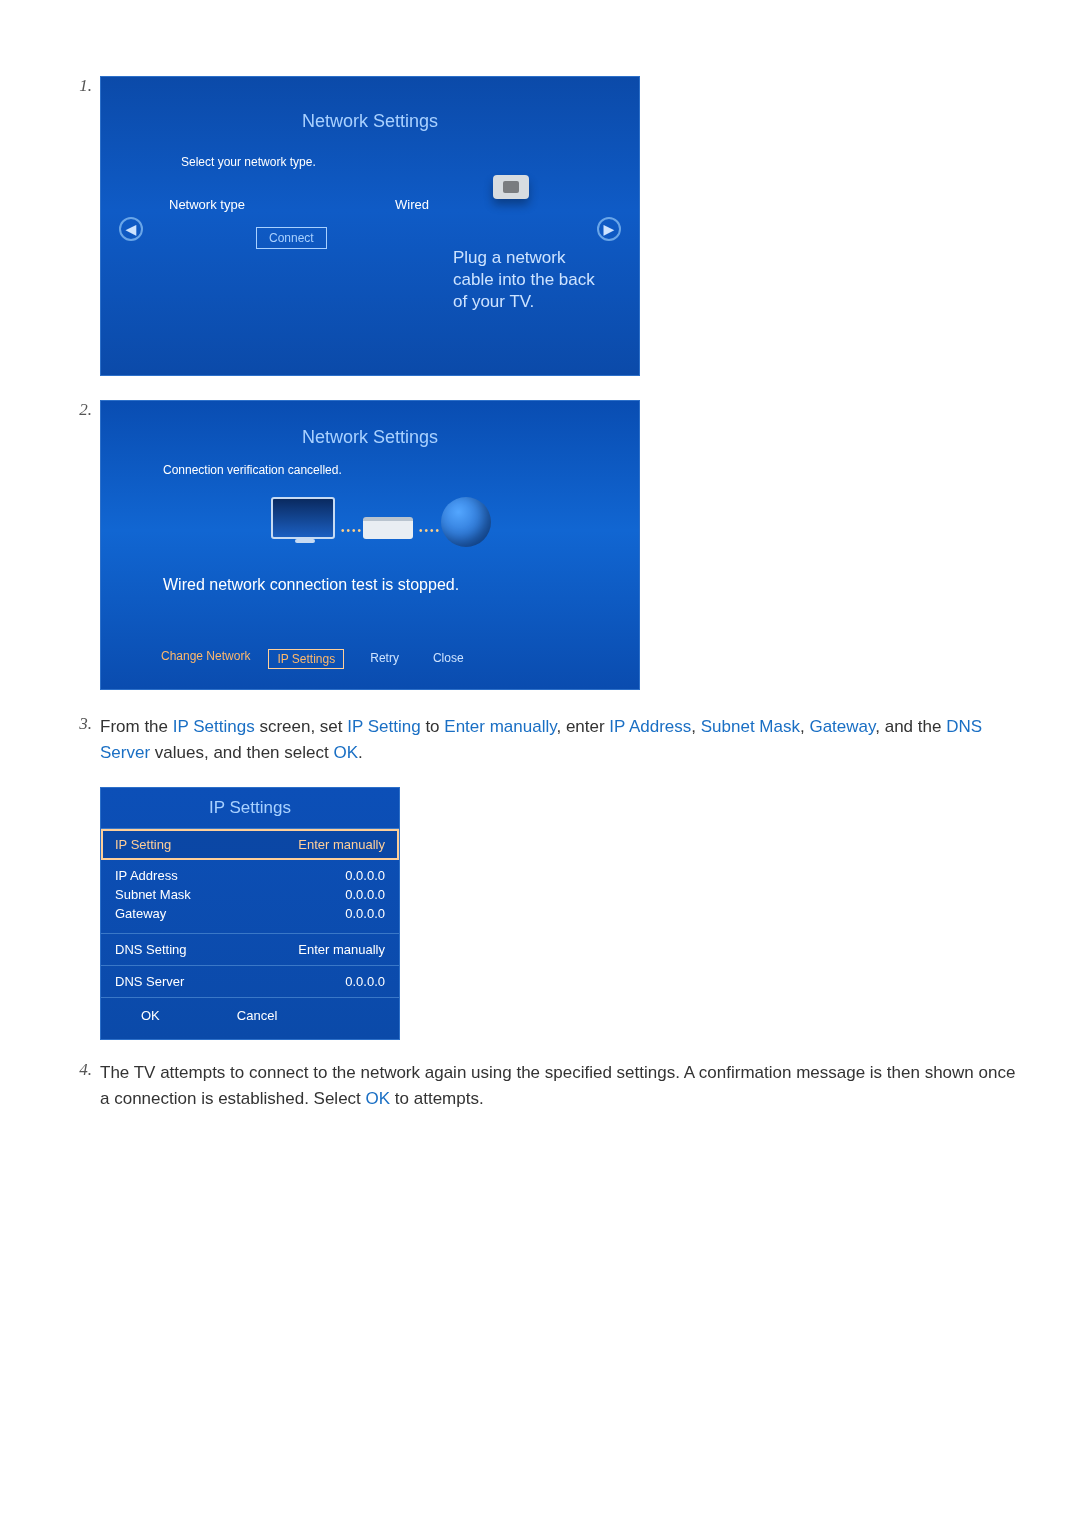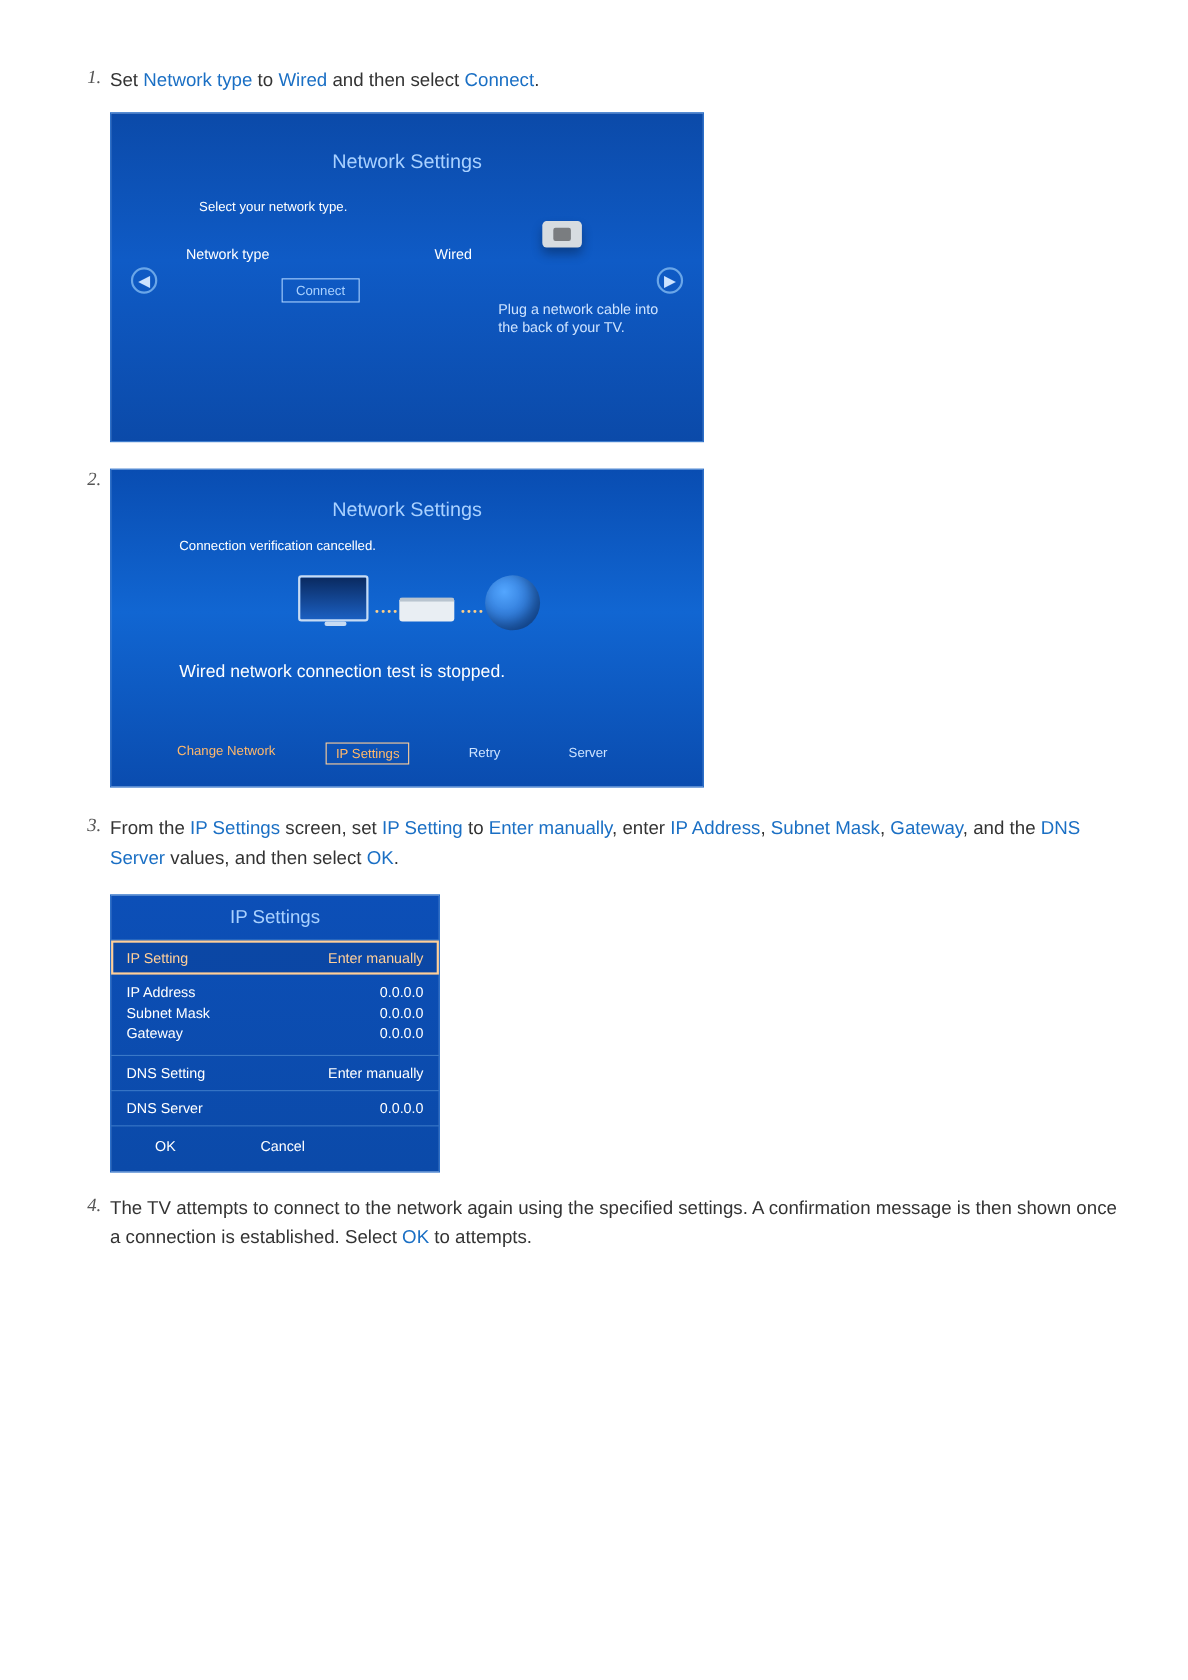--- a/index.html
+++ b/index.html
@@ -72,21 +72,21 @@
     left: 155px; top: 150px;
     border: 1px solid #a9d1ff;
     color: #a9d1ff;
     font-size: 12px;
     padding: 3px 12px;
     background: transparent;
   }
   .panel-a .hint {
     position: absolute;
     left: 352px; top: 170px;
-    font-size: 13px;
+    font-size: 17px;
     color: #cde3ff;
     line-height: 1.3;
     width: 150px;
   }
   .panel-a .chev {
     position: absolute;
     top: 140px;
     width: 24px; height: 24px;
     border: 2px solid #6aa6e8;
     border-radius: 50%;
@@ -163,21 +163,21 @@
     font-size: 10px; color: #ffd089; letter-spacing:2px;
   }
   .panel-b .diagram .dots.d1 { left: 70px; }
   .panel-b .diagram .dots.d2 { left: 148px; }
   .panel-b .msg2 {
     position: absolute; left: 62px; top: 175px;
     font-size: 16px;
   }
   .panel-b .btn-row {
     position: absolute; left: 60px; bottom: 20px;
-    display: flex; gap: 46px;
+    display: flex; gap: 18px;
     font-size: 12px;
   }
   .panel-b .btn { color: #ffb86b; }
   .panel-b .btn.boxed {
     border: 1px solid #ffcf99;
     padding: 2px 8px;
   }
   .panel-b .btn.plain { padding: 2px 8px; color:#cde3ff; }
 
   
@@ -222,23 +222,20 @@
   }
   .panel-c .btn-row .b { flex: 0 0 auto; margin-left: 37px; }
 </style>
 </head>
 <body>
 
 <ol class="steps">
 
   <li>
     <span class="step-num">1.</span>
-    <p class="step-text">
-      <span>Set </span><span class="highlight">Network type</span><span> to </span><span class="highlight">Wired</span><span> and then select </span><span class="highlight">Connect</span><span>.</span>
-    </p>
 
     <div class="panel-a">
       <div class="title">Network Settings</div>
       <div class="subtitle">Select your network type.</div>
       <div class="row-net">
         <span class="label">Network type</span>
         <span class="value">Wired</span>
       </div>
       <div class="connect-btn">Connect</div>
       <div class="port-icon"></div>
@@ -259,21 +256,21 @@
         <span class="dots d1">••••</span>
         <div class="router"></div>
         <span class="dots d2">••••</span>
         <div class="globe"></div>
       </div>
       <div class="msg2">Wired network connection test is stopped.</div>
       <div class="btn-row">
         <span class="btn">Change Network</span>
         <span class="btn boxed">IP Settings</span>
         <span class="btn plain">Retry</span>
-        <span class="btn plain">Server</span>
+        <span class="btn plain">Close</span>
       </div>
     </div>
   </li>
 
   <li style="margin-top:24px;">
     <span class="step-num">3.</span>
     <p class="step-text">
       <span>From the </span><span class="highlight">IP Settings</span><span> screen, set </span><span class="highlight">IP Setting</span><span> to </span><span class="highlight">Enter manually</span><span>, enter </span><span class="highlight">IP Address</span><span>, </span><span class="highlight">Subnet Mask</span><span>, </span><span class="highlight">Gateway</span><span>, and the </span><span class="highlight">DNS Server</span><span> values, and then select </span><span class="highlight">OK</span><span>.</span>
     </p>
 

